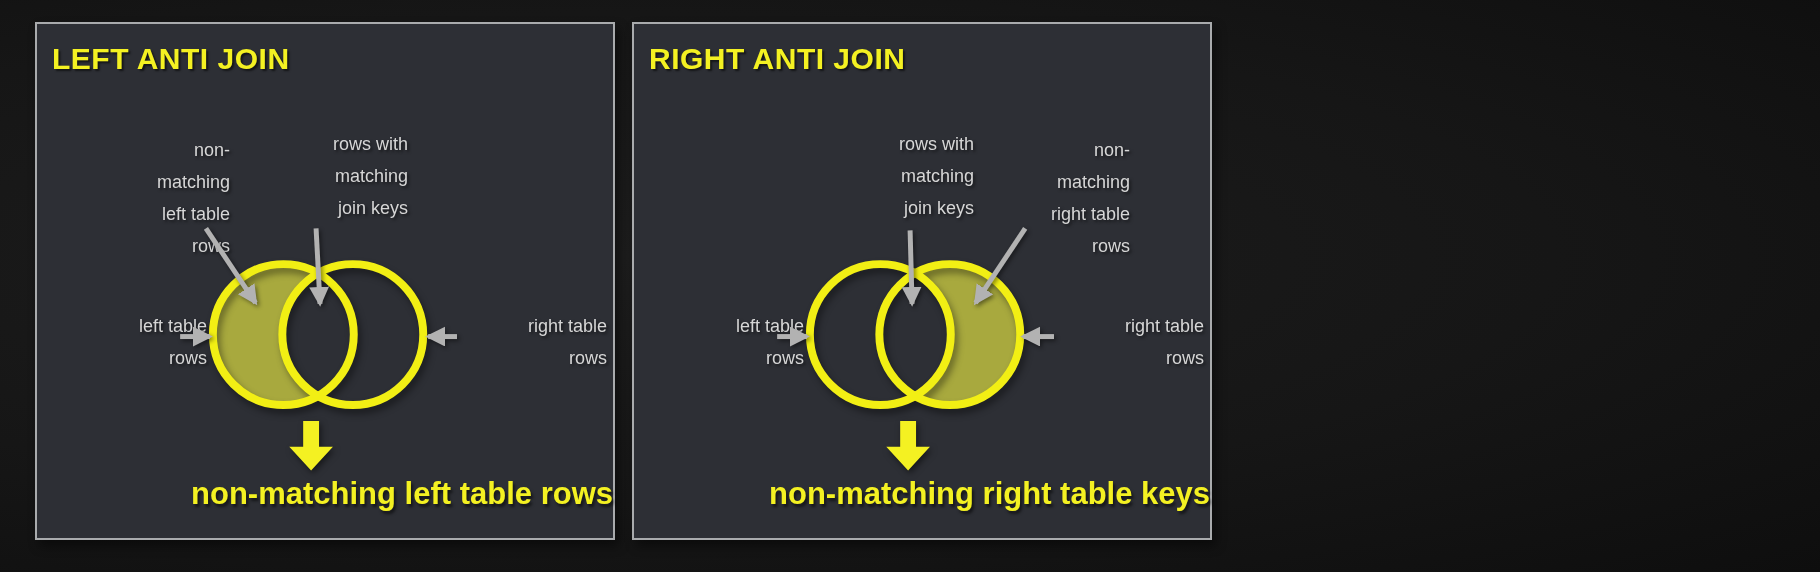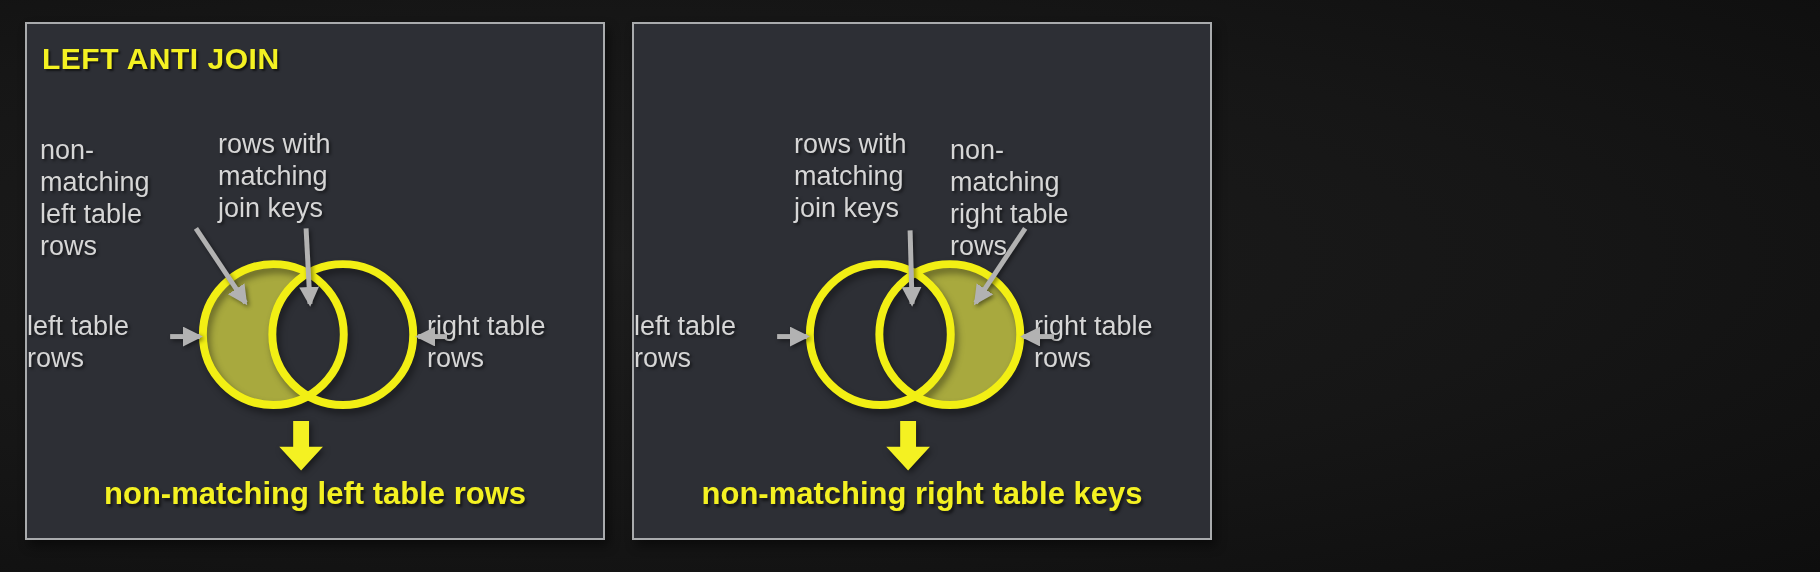--- a/index.html
+++ b/index.html
@@ -25,52 +25,52 @@
     border:2px solid var(--panel-border);
     box-shadow:4px 6px 10px rgba(0,0,0,.45);
   }
   .panel-title{
     position:absolute;left:15px;top:18px;
     font-size:30px;font-weight:bold;letter-spacing:.5px;
     color:var(--accent-yellow);
     text-shadow:2px 2px 2px rgba(0,0,0,.55);
   }
   .lbl{
-    position:absolute;text-align:left;
-    font-size:27px;line-height:32px;color:var(--label-gray);
+    position:absolute;text-align:right;
+    font-size:18px;line-height:32px;color:var(--label-gray);
     text-shadow:2px 2px 3px rgba(0,0,0,.5);
   }
   .venn-svg{position:absolute;inset:0;width:100%;height:100%;overflow:visible}
   .c-fill{fill:var(--olive-fill)}
   .c-erase{fill:var(--panel-bg)}
   .c-ring{fill:none;stroke:var(--circle-yellow);stroke-width:8}
   .rings{filter:drop-shadow(3px 5px 4px rgba(0,0,0,.4))}
   .arrow{stroke:var(--arrow-gray);stroke-width:5;filter:drop-shadow(2px 2px 2px rgba(0,0,0,.45))}
   .arrow-head{fill:var(--arrow-gray)}
   .block-arrow{fill:var(--accent-yellow);filter:drop-shadow(2px 3px 3px rgba(0,0,0,.5))}
   .result{
-    position:absolute;left:0;right:0;top:452px;text-align:center;
+    position:absolute;left:0;right:0;top:452px;text-align:right;
     font-size:31px;font-weight:bold;color:var(--accent-yellow);
     text-shadow:2px 3px 3px rgba(0,0,0,.55);
   }
 </style>
 </head>
 <body>
 
 <svg width="0" height="0" style="position:absolute" aria-hidden="true">
   <defs>
     <marker id="ah" markerWidth="5" markerHeight="5" refX="3.4" refY="2" orient="auto" markerUnits="strokeWidth">
       <path d="M0,0 L4,2 L0,4 Z" class="arrow-head"></path>
     </marker>
   </defs>
 </svg>
 
 <div class="stage">
 
-  <section class="panel" style="left:25px">
+  <section class="panel" style="left:35px">
     <h2 class="panel-title">LEFT ANTI JOIN</h2>
 
     <div class="lbl" style="left:13px;top:110px;width:180px">
       <div>non-</div>
       <div>matching</div>
       <div>left table</div>
       <div>rows</div>
     </div>
 
     <div class="lbl" style="left:191px;top:104px;width:180px">
@@ -100,20 +100,21 @@
       <line x1="281" y1="206" x2="285" y2="282" class="arrow" marker-end="url(#ah)"></line>
       <line x1="144" y1="315" x2="174" y2="315" class="arrow" marker-end="url(#ah)"></line>
       <line x1="423" y1="315" x2="394" y2="315" class="arrow" marker-end="url(#ah)"></line>
       <path class="block-arrow" d="M268,400 L284,400 L284,426 L298,426 L276,450 L254,426 L268,426 Z"></path>
     </svg>
 
     <div class="result">non-matching left table rows</div>
   </section>
 
   <section class="panel" style="left:632px">
+    <h2 class="panel-title">RIGHT ANTI JOIN</h2>
 
     <div class="lbl" style="left:160px;top:104px;width:180px">
       <div>rows with</div>
       <div>matching</div>
       <div>join keys</div>
     </div>
 
     <div class="lbl" style="left:316px;top:110px;width:180px">
       <div>non-</div>
       <div>matching</div>

